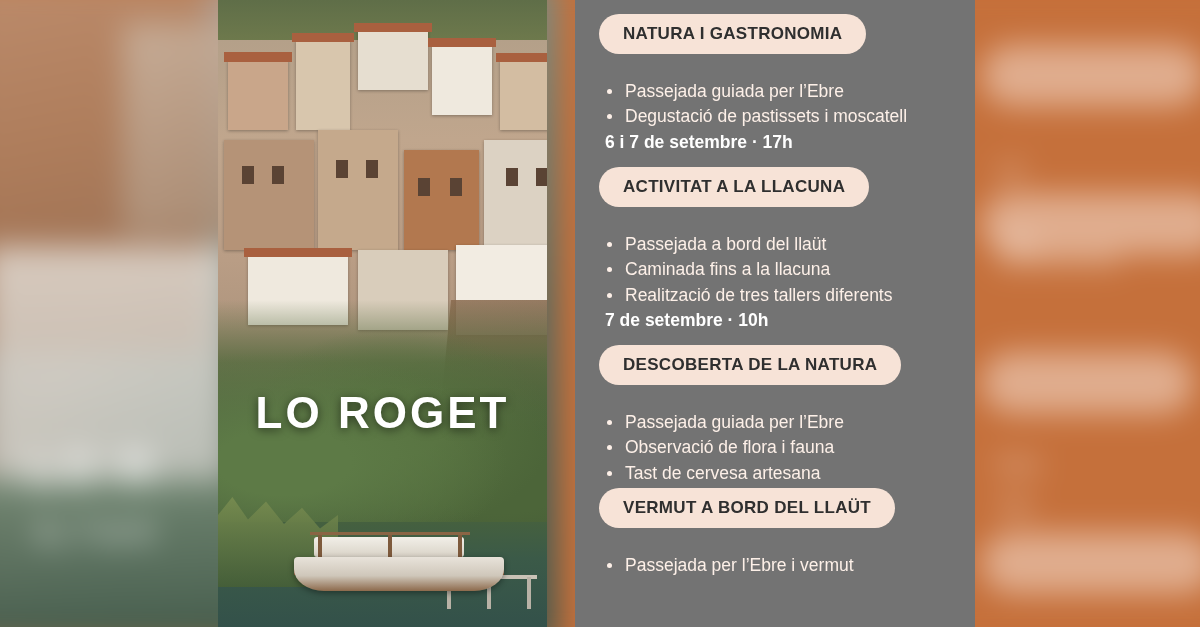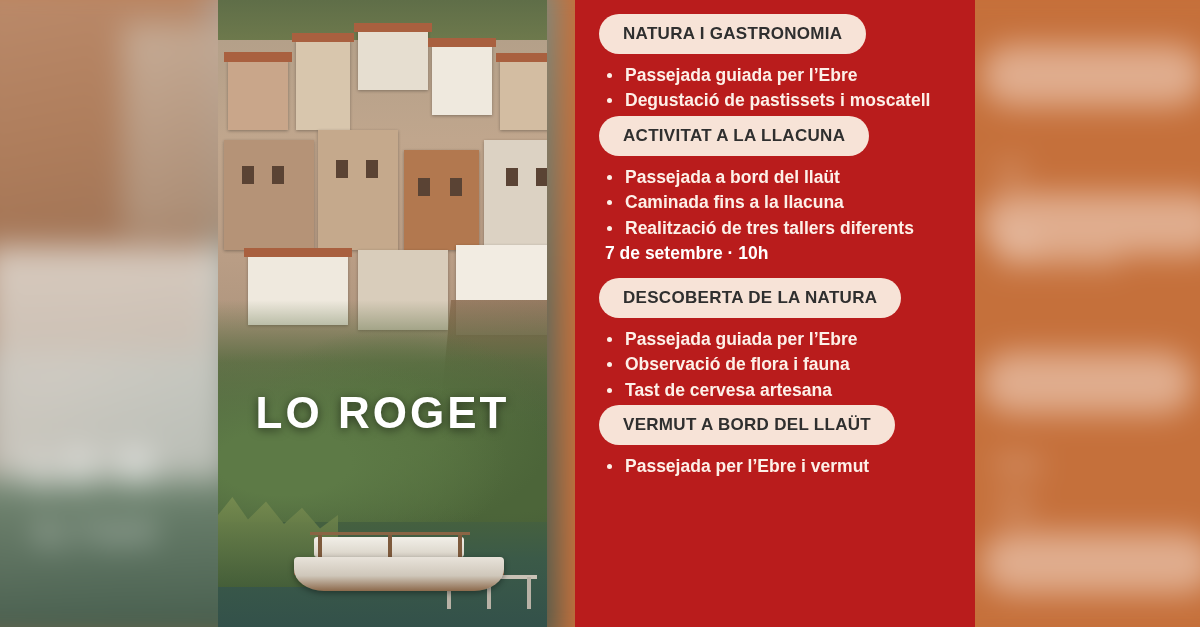--- a/index.html
+++ b/index.html
@@ -174,36 +174,36 @@
     color:#ffffff;
     font-size:23px;
     font-weight:700;
     letter-spacing:2px;
     text-shadow:0 2px 8px rgba(0,0,0,.55);
   }
 
   
   .panel {
     position:absolute; left:575px; top:0; width:400px; height:627px;
-    background:#b91c1c;
+    background:#737373;
     padding:14px 24px 0 24px;
   }
   .section { margin-bottom:2px; }
   .pill {
     display:inline-block;
     background:#f7e3d7;
     color:#2f2f2f;
     border-radius:30px;
     padding:10px 24px;
     font-size:17px;
     font-weight:700;
     letter-spacing:.3px;
     margin-bottom:9px;
   }
-  .items { list-style:none; padding:0 0 0 6px; margin:0 0 2px 0;font-weight:bold; }
+  .items { list-style:none; padding:0 0 0 6px; margin:16px 0 2px 0; }
   .items li {
     position:relative;
     color:#fdf0e8;
     font-size:17.5px;
     line-height:1.45;
     padding-left:20px;
   }
   .items li:before {
     content:"";
     position:absolute; left:2px; top:10px;
@@ -301,20 +301,21 @@
 </div>
 
 <div class="panel">
 
   <div class="section">
     <div class="pill">NATURA I GASTRONOMIA</div>
     <ul class="items">
       <li>Passejada guiada per l’Ebre</li>
       <li>Degustació de pastissets i moscatell</li>
     </ul>
+    <div class="when">6 i 7 de setembre · 17h</div>
   </div>
 
   <div class="section">
     <div class="pill">ACTIVITAT A LA LLACUNA</div>
     <ul class="items">
       <li>Passejada a bord del llaüt</li>
       <li>Caminada fins a la llacuna</li>
       <li>Realització de tres tallers diferents</li>
     </ul>
     <div class="when">7 de setembre · 10h</div>

